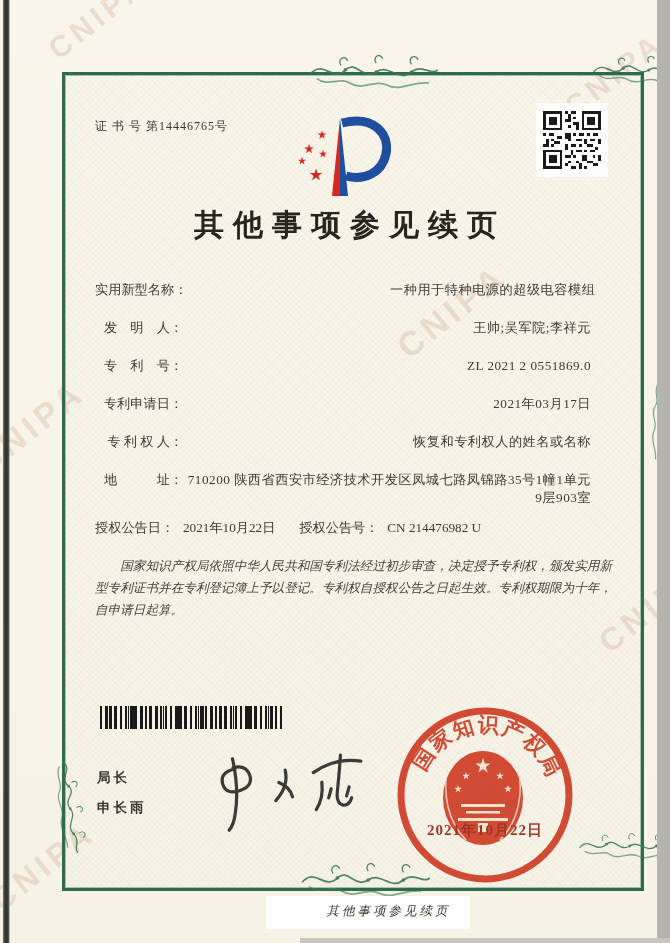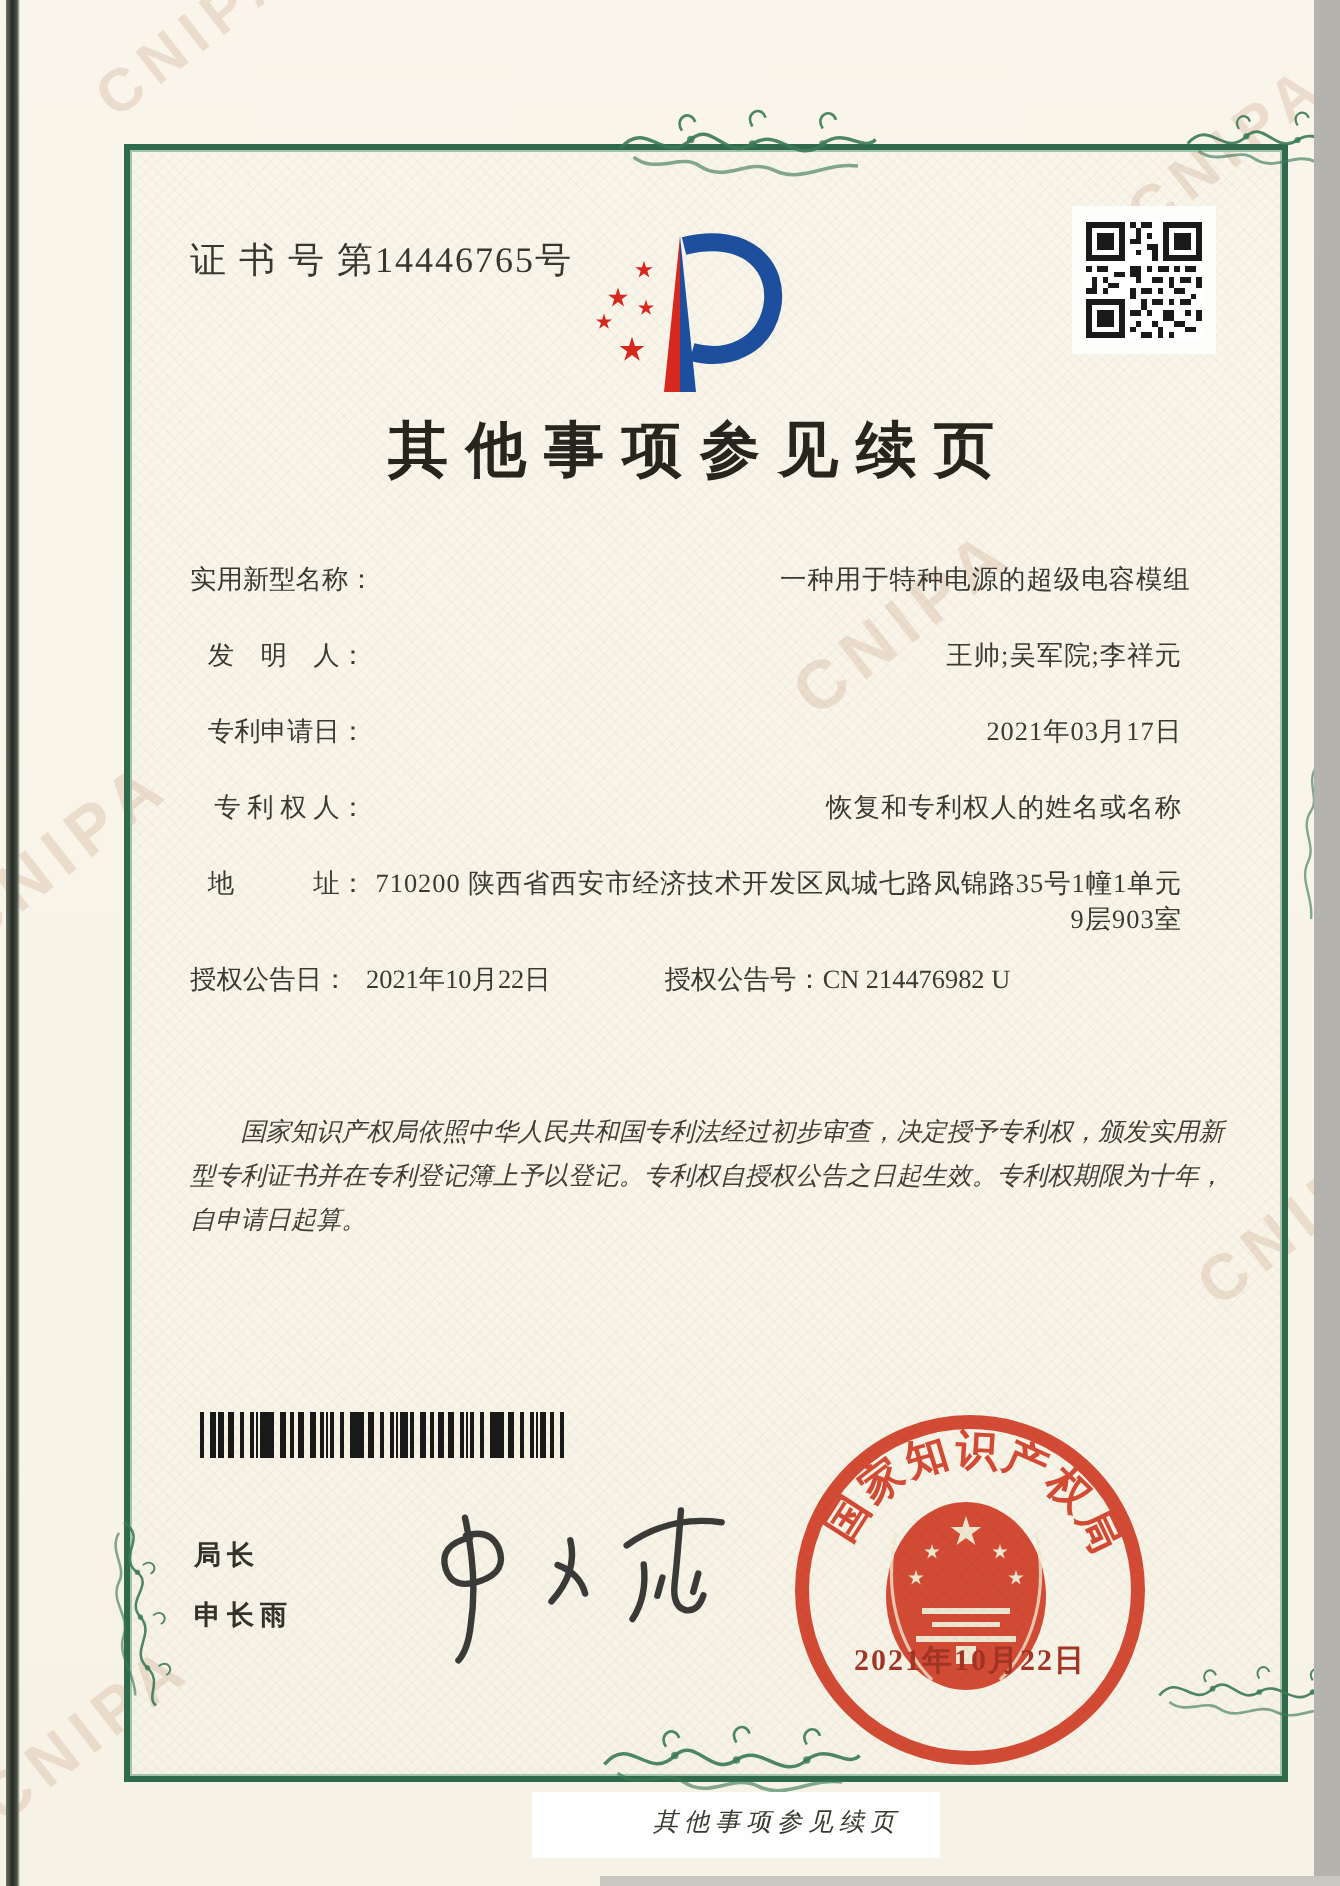--- a/index.html
+++ b/index.html
@@ -27,38 +27,38 @@
       repeating-linear-gradient(45deg,rgba(140,165,140,.05) 0 1px,transparent 1px 4px),
       repeating-linear-gradient(-45deg,rgba(190,160,130,.05) 0 1px,transparent 1px 4px);
   }
 
   .wm{
     position:absolute;font-family:"Liberation Sans",sans-serif;font-weight:bold;
     color:rgba(198,152,122,.26);letter-spacing:5px;transform:rotate(-38deg);
     white-space:nowrap;pointer-events:none;
   }
 
-  .cert-no{position:absolute;left:95px;top:118px;font-size:18px;color:#37372f;letter-spacing:1px;}
+  .cert-no{position:absolute;left:95px;top:118px;font-size:12px;color:#37372f;letter-spacing:1px;}
 
   .logo{position:absolute;left:290px;top:110px;}
   .qr-patch{position:absolute;left:536px;top:103px;width:72px;height:74px;background:#fdfdfb;}
   .qr{position:absolute;left:543px;top:111px;}
 
   .title{
     position:absolute;left:62px;top:205px;width:576px;text-align:center;
     font-size:30px;font-weight:bold;color:#26261f;letter-spacing:9px;
   }
 
   .fields{position:absolute;left:95px;top:281px;width:516px;font-size:13.2px;color:#3a3a33;}
   .frow{display:flex;margin-bottom:20px;line-height:18px;text-align:right;}
   .flabel{flex:0 0 88px;white-space:nowrap;}
   .fvalue{width:408px;letter-spacing:.5px;}
   .grant-row{display:flex;line-height:18px;margin-top:2px;}
   .grant-row .pair{display:flex;}
-  .grant-row .pair.second{margin-left:48px;text-align:right;}
+  .grant-row .pair.second{margin-left:24px;}
 
   .body-text{
     position:absolute;left:95px;top:556px;width:517px;
     font-size:12.6px;line-height:1.74;color:#403e37;font-style:italic;
     text-align:justify;
   }
   .body-text p{margin:0;text-indent:2em;}
 
   .barcode{
     position:absolute;left:100px;top:706px;width:182px;height:23px;
@@ -216,20 +216,24 @@
   <div class="fields">
     <div class="frow">
       <span class="flabel">实用新型名称：</span>
       <span class="fvalue">一种用于特种电源的超级电容模组</span>
     </div>
     <div class="frow">
       <span class="flabel">发　明　人：</span>
       <span class="fvalue">王帅;吴军院;李祥元</span>
     </div>
     <div class="frow">
+      <span class="flabel">专　利　号：</span>
+      <span class="fvalue">ZL 2021 2 0551869.0</span>
+    </div>
+    <div class="frow">
       <span class="flabel">专利申请日：</span>
       <span class="fvalue">2021年03月17日</span>
     </div>
     <div class="frow">
       <span class="flabel">专 利 权 人：</span>
       <span class="fvalue">恢复和专利权人的姓名或名称</span>
     </div>
     <div class="frow" style="margin-bottom:12px">
       <span class="flabel">地　　　址：</span>
       <span class="fvalue">710200 陕西省西安市经济技术开发区凤城七路凤锦路35号1幢1单元9层903室</span>

